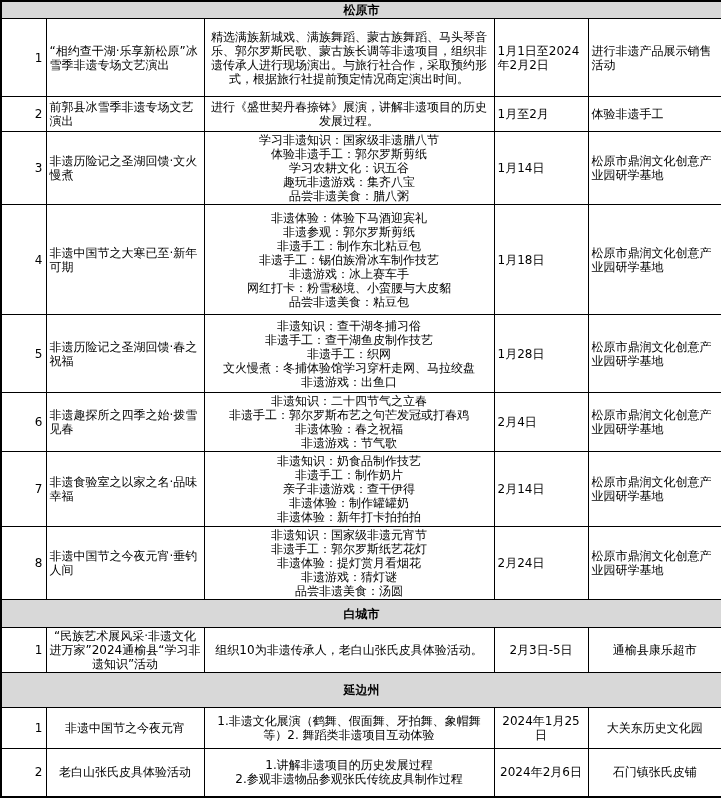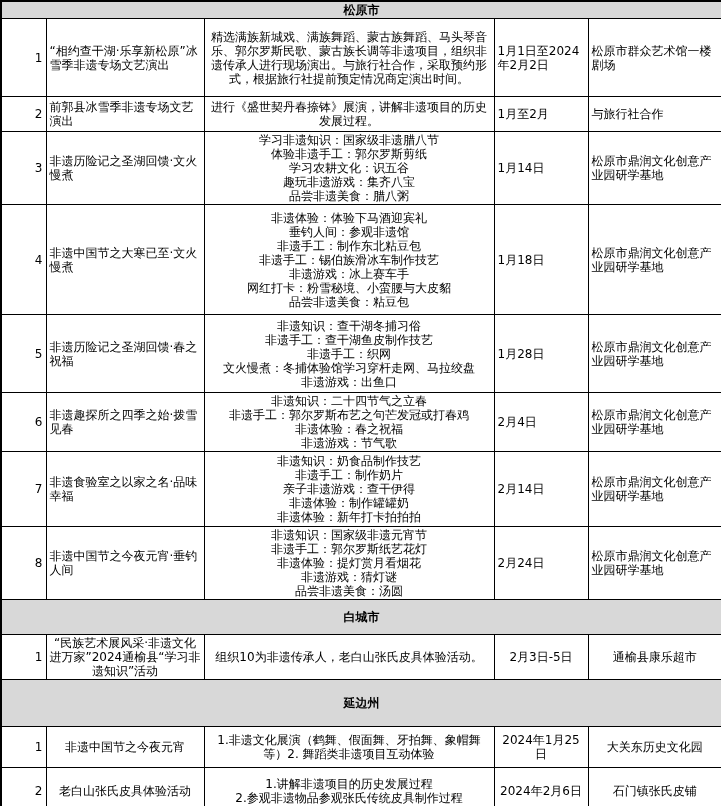--- a/index.html
+++ b/index.html
@@ -59,23 +59,23 @@
   
   tbody tr:nth-child(1)  { height: 14px;  }
   tbody tr:nth-child(2)  { height: 78px;  }
   tbody tr:nth-child(3)  { height: 35px;  }
   tbody tr:nth-child(4)  { height: 67px;  }
   tbody tr:nth-child(5)  { height: 110px; }
   tbody tr:nth-child(6)  { height: 78px;  }
   tbody tr:nth-child(7)  { height: 57px;  }
   tbody tr:nth-child(8)  { height: 75px;  }
   tbody tr:nth-child(9)  { height: 73px;  }
-  tbody tr:nth-child(10) { height: 35px;  }
+  tbody tr:nth-child(10) { height: 28px;  }
   tbody tr:nth-child(11) { height: 44px;  }
-  tbody tr:nth-child(12) { height: 47px; margin-left: 36px;  }
+  tbody tr:nth-child(12) { height: 35px; margin-left: 36px;  }
   tbody tr:nth-child(13) { height: 41px;  }
   tbody tr:nth-child(14) { height: 48px;  }
 </style>
 </head>
 <body>
 
 <div class="page">
   <table class="events">
     <colgroup>
       <col style="width:45px">
@@ -86,45 +86,45 @@
     </colgroup>
     <tbody>
         <tr class="city-row">
           <td colspan="5" class="city-header">松原市</td>
         </tr>
         <tr class="data-row align-left">
           <td class="cell-num">1</td>
           <td class="cell-name">“相约查干湖·乐享新松原”冰雪季非遗专场文艺演出</td>
           <td class="cell-description">精选满族新城戏、满族舞蹈、蒙古族舞蹈、马头琴音乐、郭尔罗斯民歌、蒙古族长调等非遗项目，组织非遗传承人进行现场演出。与旅行社合作，采取预约形式，根据旅行社提前预定情况商定演出时间。</td>
           <td class="cell-date">1月1日至2024年2月2日</td>
-          <td class="cell-location">松原市群众艺术馆一楼剧场</td>
+          <td class="cell-location">进行非遗产品展示销售活动</td>
         </tr>
         <tr class="data-row align-left">
           <td class="cell-num">2</td>
           <td class="cell-name">前郭县冰雪季非遗专场文艺演出</td>
           <td class="cell-description">进行《盛世契丹春捺钵》展演，讲解非遗项目的历史发展过程。</td>
           <td class="cell-date">1月至2月</td>
-          <td class="cell-location">与旅行社合作</td>
+          <td class="cell-location">体验非遗手工</td>
         </tr>
         <tr class="data-row align-left">
           <td class="cell-num">3</td>
           <td class="cell-name">非遗历险记之圣湖回馈·文火慢煮</td>
           <td class="cell-description">学习非遗知识：国家级非遗腊八节
 体验非遗手工：郭尔罗斯剪纸
 学习农耕文化：识五谷
 趣玩非遗游戏：集齐八宝
 品尝非遗美食：腊八粥</td>
           <td class="cell-date">1月14日</td>
           <td class="cell-location">松原市鼎润文化创意产业园研学基地</td>
         </tr>
         <tr class="data-row align-left">
           <td class="cell-num">4</td>
-          <td class="cell-name">非遗中国节之大寒已至·文火慢煮</td>
+          <td class="cell-name">非遗中国节之大寒已至·新年可期</td>
           <td class="cell-description">非遗体验：体验下马酒迎宾礼
-垂钓人间：参观非遗馆
+非遗参观：郭尔罗斯剪纸
 非遗手工：制作东北粘豆包
 非遗手工：锡伯族滑冰车制作技艺
 非遗游戏：冰上赛车手
 网红打卡：粉雪秘境、小蛮腰与大皮貂
 品尝非遗美食：粘豆包</td>
           <td class="cell-date">1月18日</td>
           <td class="cell-location">松原市鼎润文化创意产业园研学基地</td>
         </tr>
         <tr class="data-row align-left">
           <td class="cell-num">5</td>

